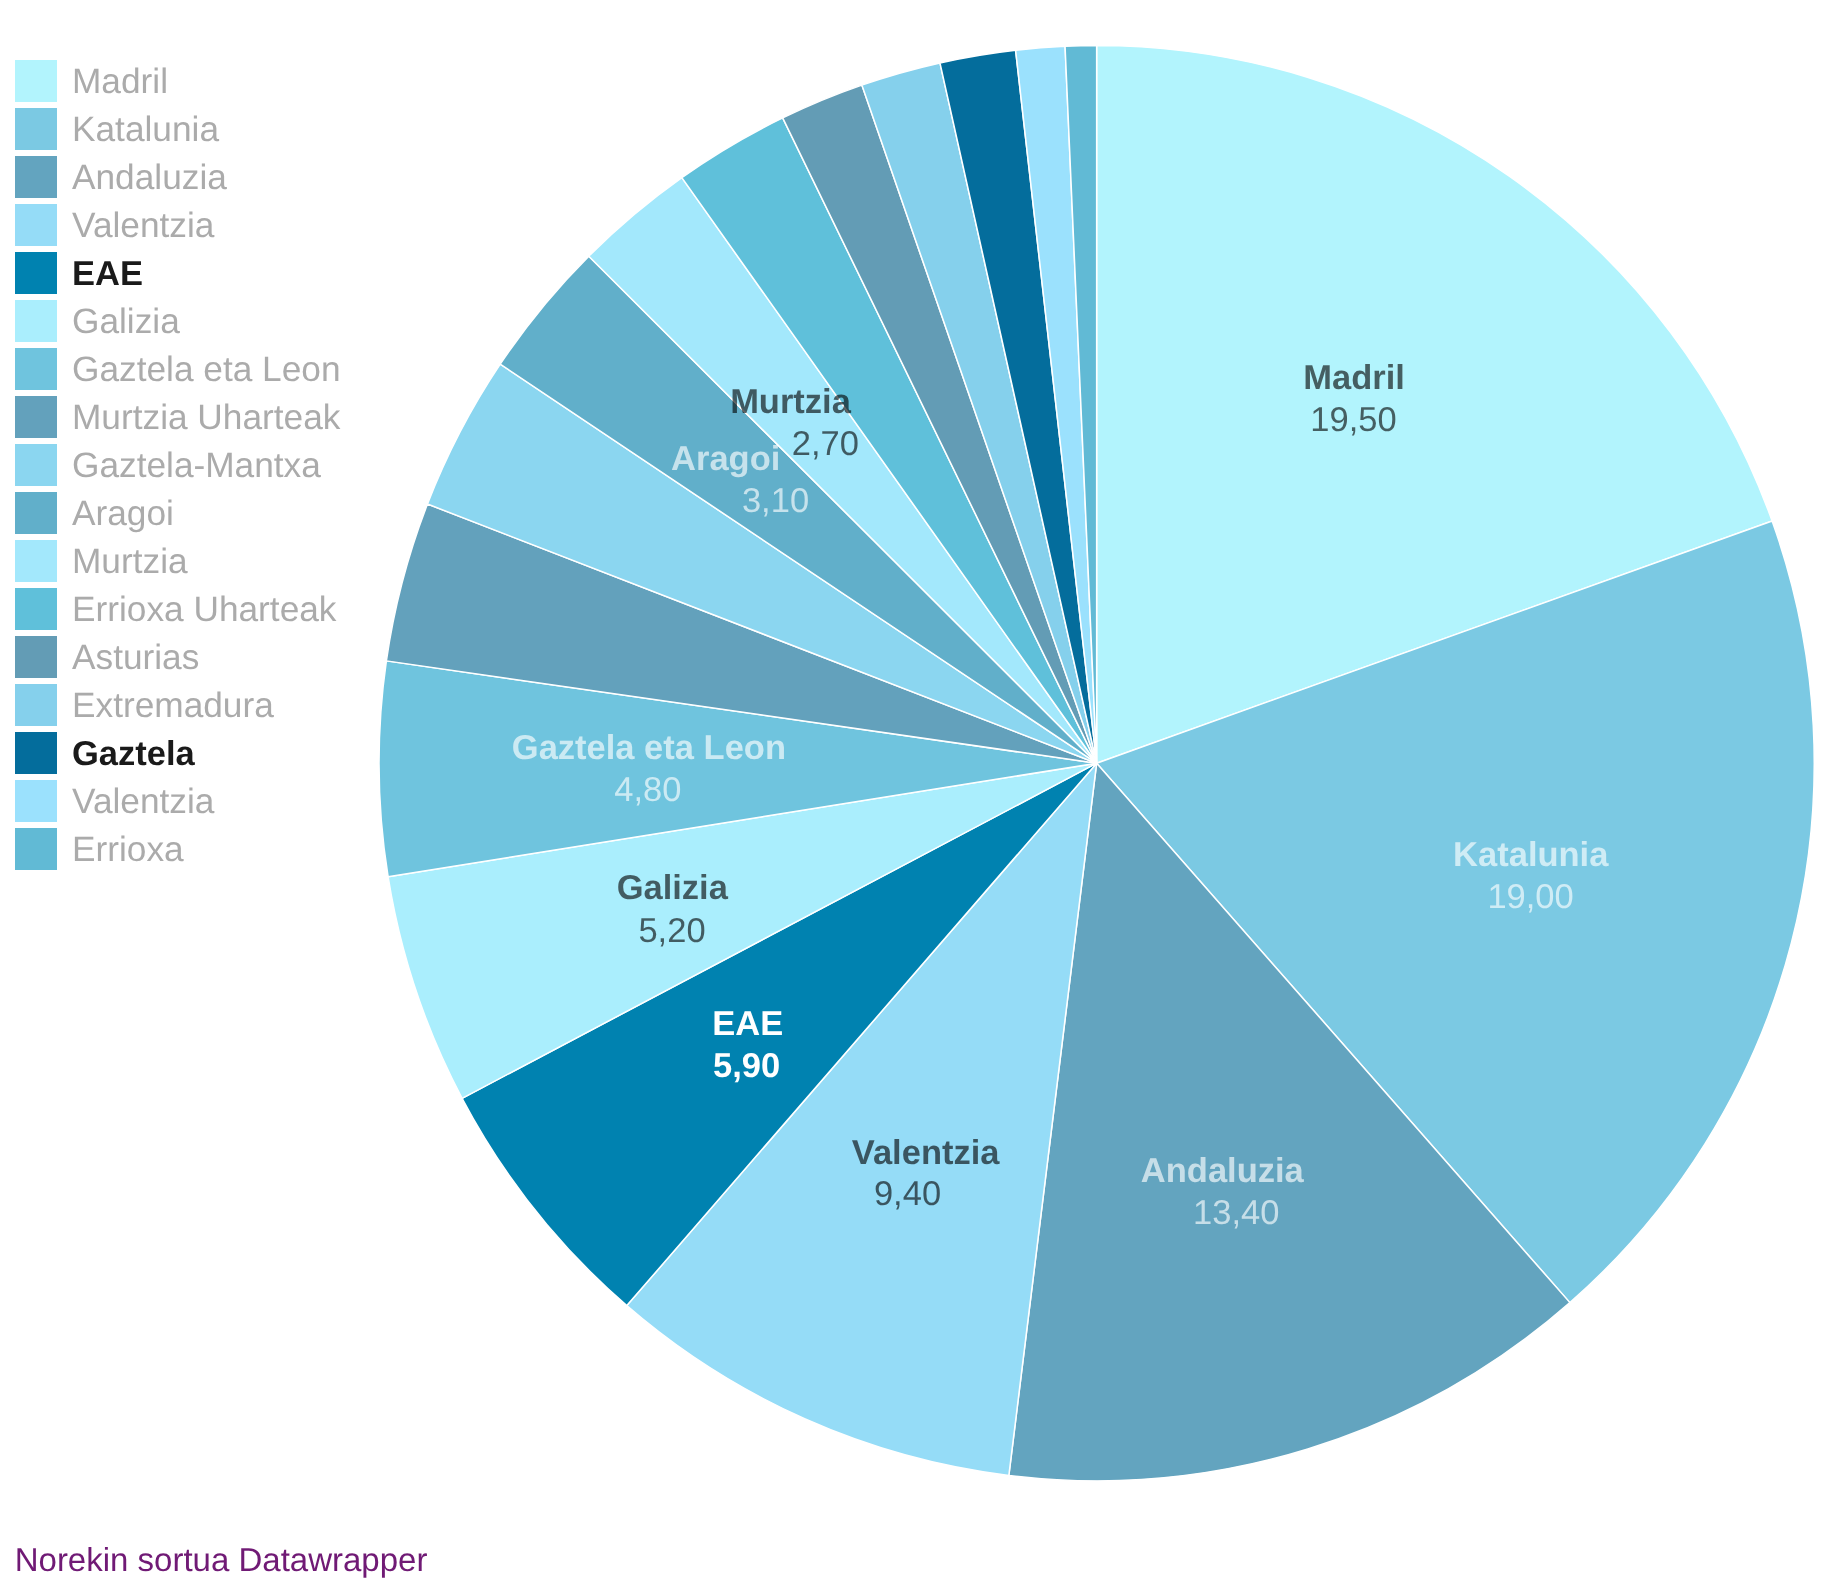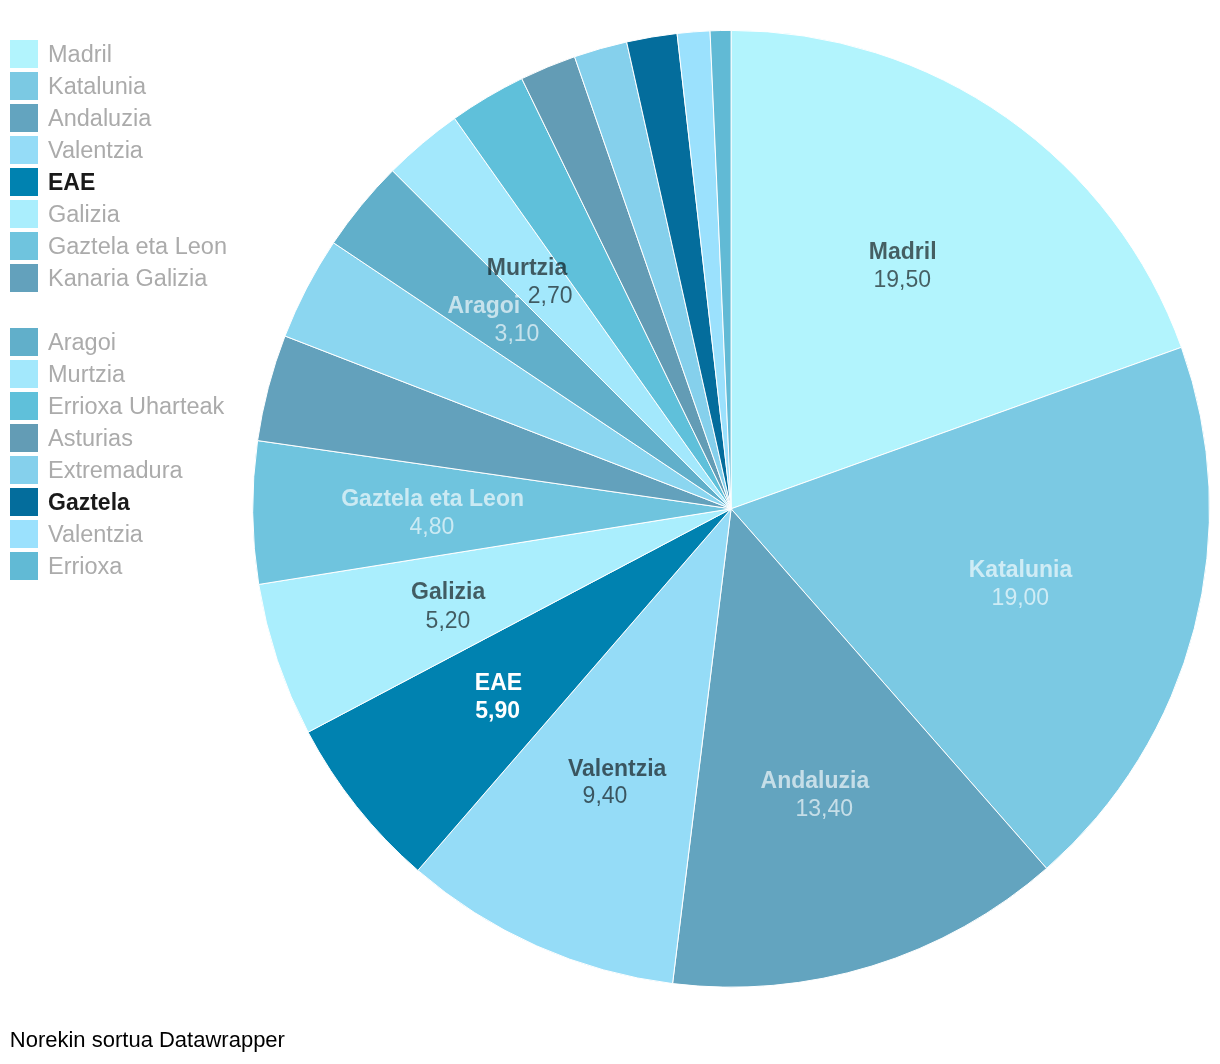--- a/index.html
+++ b/index.html
@@ -25,21 +25,21 @@
   .slab-line{position:absolute;white-space:nowrap;font-size:23px;
              height:0;line-height:0;transform:translate(-50%,0);}
   .slab-line.nm{font-weight:bold;}
   .lbl-dark{color:rgba(0,0,0,0.61);}
   .lbl-light{color:rgba(255,255,255,0.64);}
   .lbl-white{color:#ffffff;}
   .lbl-white.vl{font-weight:bold;}
 
   
   #footer{position:absolute;left:9.8px;top:1026px;height:28px;line-height:28px;
-          font-size:22px;color:#000000;}
+          font-size:22px;color:#701a75;}
 </style>
 </head>
 <body>
 
 <div id="root">
 
   <div id="legend">
     <div class="legend-item" style="top: 39.7px; left: 10px;">
       <span class="legend-swatch" style="background: rgb(178, 244, 253); width: 28px; height: 28px;"></span>
       <span class="legend-label">Madril</span>
@@ -63,21 +63,25 @@
     <div class="legend-item" style="top: 199.7px; left: 10px;">
       <span class="legend-swatch" style="background: rgb(170, 238, 253); width: 28px; height: 28px;"></span>
       <span class="legend-label">Galizia</span>
     </div>
     <div class="legend-item" style="top: 231.7px; left: 10px;">
       <span class="legend-swatch" style="background: rgb(111, 196, 222); width: 28px; height: 28px;"></span>
       <span class="legend-label">Gaztela eta Leon</span>
     </div>
     <div class="legend-item" style="top: 263.7px; left: 10px;">
       <span class="legend-swatch" style="background: rgb(99, 161, 188); width: 28px; height: 28px;"></span>
-      <span class="legend-label">Kanaria Galizia</span>
+      <span class="legend-label">Murtzia Uharteak</span>
+    </div>
+    <div class="legend-item" style="top: 295.7px; left: 10px;">
+      <span class="legend-swatch" style="background: rgb(139, 214, 240); width: 28px; height: 28px;"></span>
+      <span class="legend-label">Gaztela-Mantxa</span>
     </div>
     <div class="legend-item" style="top: 327.7px; left: 10px;">
       <span class="legend-swatch" style="background: rgb(97, 175, 202); width: 28px; height: 28px;"></span>
       <span class="legend-label">Aragoi</span>
     </div>
     <div class="legend-item" style="top: 359.7px; left: 10px;">
       <span class="legend-swatch" style="background: rgb(163, 232, 252); width: 28px; height: 28px;"></span>
       <span class="legend-label">Murtzia</span>
     </div>
     <div class="legend-item" style="top: 391.7px; left: 10px;">

